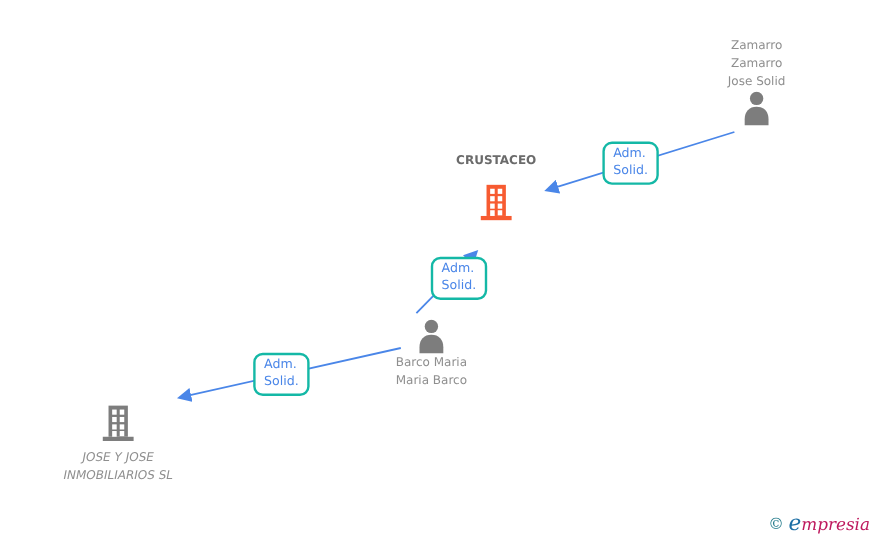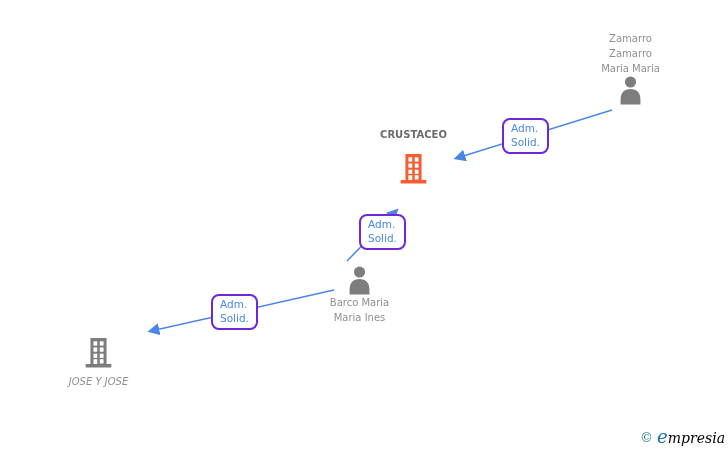--- a/index.html
+++ b/index.html
@@ -12,34 +12,34 @@
 
   .node { position:absolute; text-align:center; z-index:2; cursor:pointer; }
   .nlabel { font-size:10px; line-height:15px; color:#8f8f8f; }
   .nlabel.bold { font-weight:bold; color:#6b6b6b; }
   .node svg { display:block; margin:0 auto; }
   .icon-gap-top { margin-top:11px; }
   .icon-gap-bottom { margin-bottom:6px; }
 
   .badge {
     position:absolute; z-index:3; background:#ffffff;
-    border:2px solid #6d28d9; border-radius:8px;
+    border:2px solid #14b8a6; border-radius:8px;
     padding:2px 7px 3px 7px;
     font-size:10.5px; line-height:13.5px; color:#4a86e8;
     text-align:left; white-space:nowrap;
   }
 
   .watermark {
     position:absolute; right:3px; bottom:3px; z-index:2;
     font-family:"DejaVu Serif","Liberation Serif",serif;
     white-space:nowrap; cursor:pointer;
   }
   .wm-c    { color:#2a7f8f; font-size:13px; vertical-align:1px; margin-right:4px; }
   .wm-e    { color:#1d6fa5; font-size:18px; font-style:italic; }
-  .wm-rest { color:#000000; font-size:14px; font-style:italic; }
+  .wm-rest { color:#be185d; font-size:14px; font-style:italic; }
 </style>
 </head>
 <body>
 
 <div class="canvas">
 
   <svg class="edges">
     <defs>
       <marker id="arrow" viewBox="0 0 10 10" refX="7" refY="5" markerWidth="8" markerHeight="8" orient="auto-start-reverse">
         <path d="M0 0 L10 5 L0 10 z" fill="#4a86e8"></path>
@@ -47,21 +47,21 @@
     </defs>
     <line x1="612" y1="110" x2="457" y2="158" stroke="#4a86e8" stroke-width="1.5" marker-end="url(#arrow)"></line>
     <line x1="347" y1="261" x2="396" y2="211" stroke="#4a86e8" stroke-width="1.5" marker-end="url(#arrow)"></line>
     <line x1="334" y1="290" x2="151" y2="331" stroke="#4a86e8" stroke-width="1.5" marker-end="url(#arrow)"></line>
   </svg>
 
   <div class="node" style="left:558px; top:31px; width:145px;">
     <div class="nlabel">
       <div>Zamarro</div>
       <div>Zamarro</div>
-      <div>Maria Maria</div>
+      <div>Jose Solid</div>
     </div>
     <svg class="icon-gap-top" width="27" height="29" viewBox="0 0 24 26" fill="#7d7d7d">
       <circle cx="12" cy="5.4" r="5"></circle>
       <path d="M12 11.6c-5.6 0-8.9 3.6-8.9 9.4v4.5h17.8V21c0-5.8-3.3-9.4-8.9-9.4z"></path>
     </svg>
   </div>
 
   <div class="node" style="left:341px; top:127px; width:145px;">
     <div class="nlabel bold">
       <div>CRUSTACEO</div>
@@ -82,41 +82,42 @@
     </svg>
   </div>
 
   <div class="node" style="left:287px; top:266px; width:145px;">
     <svg class="icon-gap-bottom" width="27" height="29" viewBox="0 0 24 26" fill="#7d7d7d">
       <circle cx="12" cy="5.4" r="5"></circle>
       <path d="M12 11.6c-5.6 0-8.9 3.6-8.9 9.4v4.5h17.8V21c0-5.8-3.3-9.4-8.9-9.4z"></path>
     </svg>
     <div class="nlabel">
       <div>Barco Maria</div>
-      <div>Maria Ines</div>
+      <div>Maria Barco</div>
     </div>
   </div>
 
   <div class="node" style="left:26px; top:335px; width:145px;font-style:italic;">
     <svg class="icon-gap-bottom" style="margin-bottom:5px" width="33" height="34" viewBox="0 0 26 27" fill="#7d7d7d">
       <rect x="2.8" y="23" width="20.4" height="2.8"></rect>
       <rect x="6.6" y="2.4" width="12.8" height="20.6"></rect>
       <g fill="#ffffff">
         <rect x="9" y="5" width="3" height="3.4"></rect>
           <rect x="14" y="5" width="3" height="3.4"></rect>
         <rect x="9" y="9.9" width="3" height="3.4"></rect>
           <rect x="14" y="9.9" width="3" height="3.4"></rect>
         <rect x="9" y="14.8" width="3" height="3.4"></rect>
           <rect x="14" y="14.8" width="3" height="3.4"></rect>
         <rect x="9" y="19.2" width="3" height="3.8"></rect>
           <rect x="14" y="19.2" width="3" height="3.4"></rect>
       </g>
     </svg>
     <div class="nlabel">
       <div>JOSE Y JOSE</div>
+      <div>INMOBILIARIOS SL</div>
     </div>
   </div>
 
   <div class="badge" style="left:502px; top:118px;">
     <div>Adm.</div>
     <div>Solid.</div>
   </div>
   <div class="badge" style="left:359px; top:214px;">
     <div>Adm.</div>
     <div>Solid.</div>

